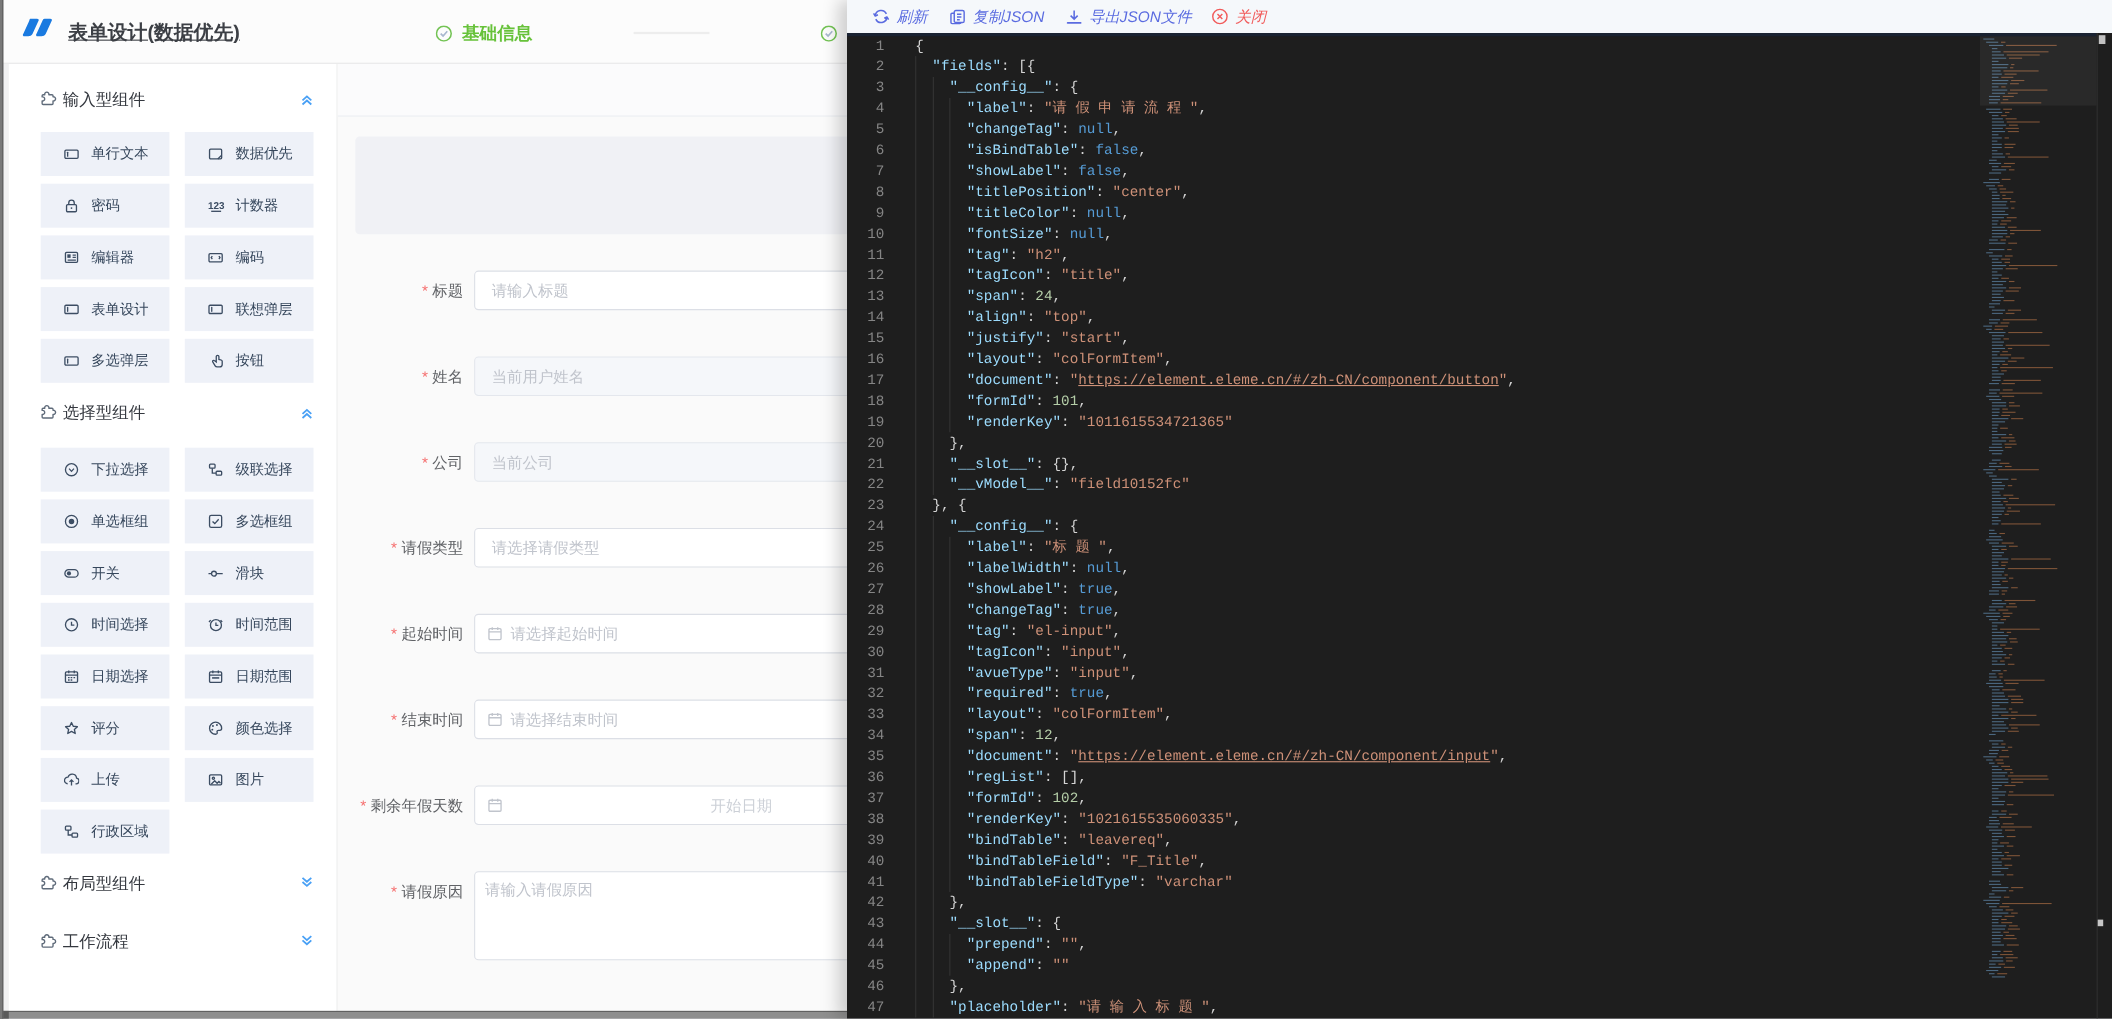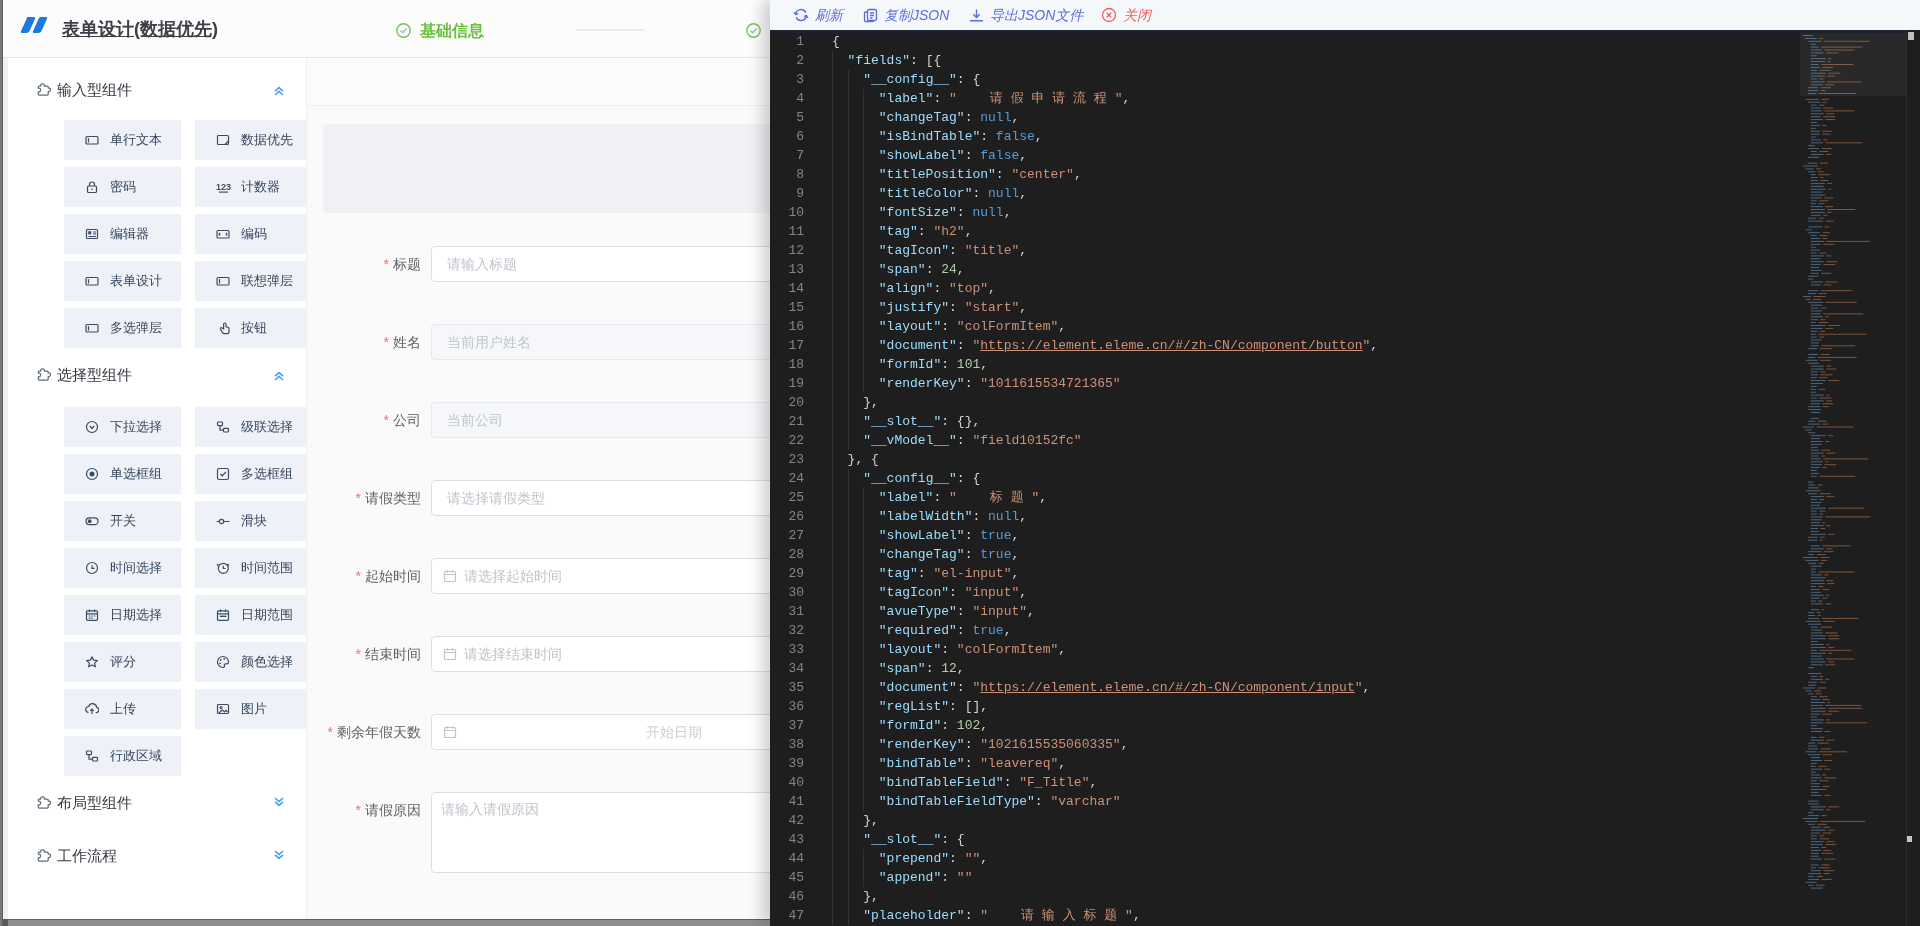--- a/index.html
+++ b/index.html
@@ -10,21 +10,21 @@
 #title { position:absolute; left:62px; top:0; line-height:58px; font-size:18px; font-weight:700; color:#3c3f45;text-decoration:underline; }
 .steplabel { position:absolute; top:0; line-height:61px; font-size:16px; font-weight:700; color:#67c23a; }
 .stepline { position:absolute; left:576px; top:29px; width:69px; height:2px; background:#ededed; }
 #lgutter { position:absolute; left:3px; top:58px; width:5px; height:861px; background:#f1f1f2; }
 #edgeleft { position:absolute; left:0; top:0; width:3px; height:926px; background:#797979; border-right:1px solid #5e5e5e; z-index:9; }
 #sidebar { position:absolute; left:8px; top:58px; width:298px; height:861px; background:#ffffff; }
 .ghead { position:absolute; left:0; width:298px; height:20px; }
 .ghead .gtxt { position:absolute; left:49px; top:1px; font-size:15px; color:#34383f; }
 .ghead svg.puzzle { position:absolute; left:27px; top:1px; }
 .ghead svg.chev { position:absolute; left:264px; top:3px; }
-.item { position:absolute; width:117px; height:40px; background:#eef1f8; border-radius:0;margin-left:27px; }
+.item { position:absolute; width:117px; height:40px; background:#eef1f8; border-radius:0; }
 .item .itxt { position:absolute; left:46px; top:0; line-height:40px; font-size:13px; color:#36475c; }
 .item svg { position:absolute; left:21px; top:13px; }
 #canvas { position:absolute; left:306px; top:58px; width:1614px; height:861px; background:#fafafa; border-left:1px solid #efefef; }
 #ctoolbar { position:absolute; left:0; top:0; width:1614px; height:48px; background:#fbfbfc; border-bottom:1px solid #eceef1; }
 #graybox { position:absolute; left:16px; top:66px; width:1130px; height:89px; background:#f0f1f5; border-radius:4px; }
 .frow { position:absolute; }
 .flabel { position:absolute; top:0; text-align:right; font-size:14px; color:#606266; line-height:36px; }
 .flabel .req { color:#f56c6c; margin-right:4px; }
 .finput { position:absolute; left:125px; top:0; width:1000px; height:36px; background:#fff; border:1px solid #dcdfe6; border-radius:4px; font-size:14px; color:#c0c4cc; line-height:34px; padding-left:15px; }
 .finput.dis { background:#f5f7fa; border-color:#e4e7ed; }
@@ -39,21 +39,21 @@
 .pbtn.red { color:#f15c5c; }
 #editor { position:absolute; left:0; top:30px; width:1150px; height:896px; background:#1e1e1e; overflow:hidden; }
 #etopline { position:absolute; left:0; top:0; width:1136px; height:3px; background:#1a2332; }
 #gutter { position:absolute; left:0; top:2px; width:34px; font-family:"Liberation Mono",monospace; font-size:13px; line-height:19px; color:#858585; text-align:right; white-space:pre; }
 #code { position:absolute; left:62px; top:2px; font-family:"Liberation Mono",monospace; font-size:13px; line-height:19px; color:#d4d4d4; white-space:pre; }
 #code .k { color:#9cdcfe; }
 #code .s { color:#ce9178; }
 #code .b { color:#569cd6; }
 #code .n { color:#b5cea8; }
 #code .u { color:#ce9178; text-decoration:underline; }
-#code .cjk { letter-spacing:7.8px;margin-left:33px; }
+#code .cjk { letter-spacing:7.8px; }
 .iguide { position:absolute; width:1px; background:#333333; }
 #minimap { position:absolute; left:1030px; top:3px; }
 #mmslider { position:absolute; left:1030px; top:3px; width:106px; height:63px; background:rgba(255,255,255,0.05); }
 #mmborder { position:absolute; left:1136px; top:0; width:1px; height:896px; background:#2f2f2f; }
 #sbthumb { position:absolute; left:1138px; top:2px; width:6px; height:8px; background:#c2c2c2; }
 #sbthumb2 { position:absolute; left:1137px; top:806px; width:5px; height:6px; background:#c6c6c6; }
 </style>
 </head>
 <body>
 <div id="stage">

